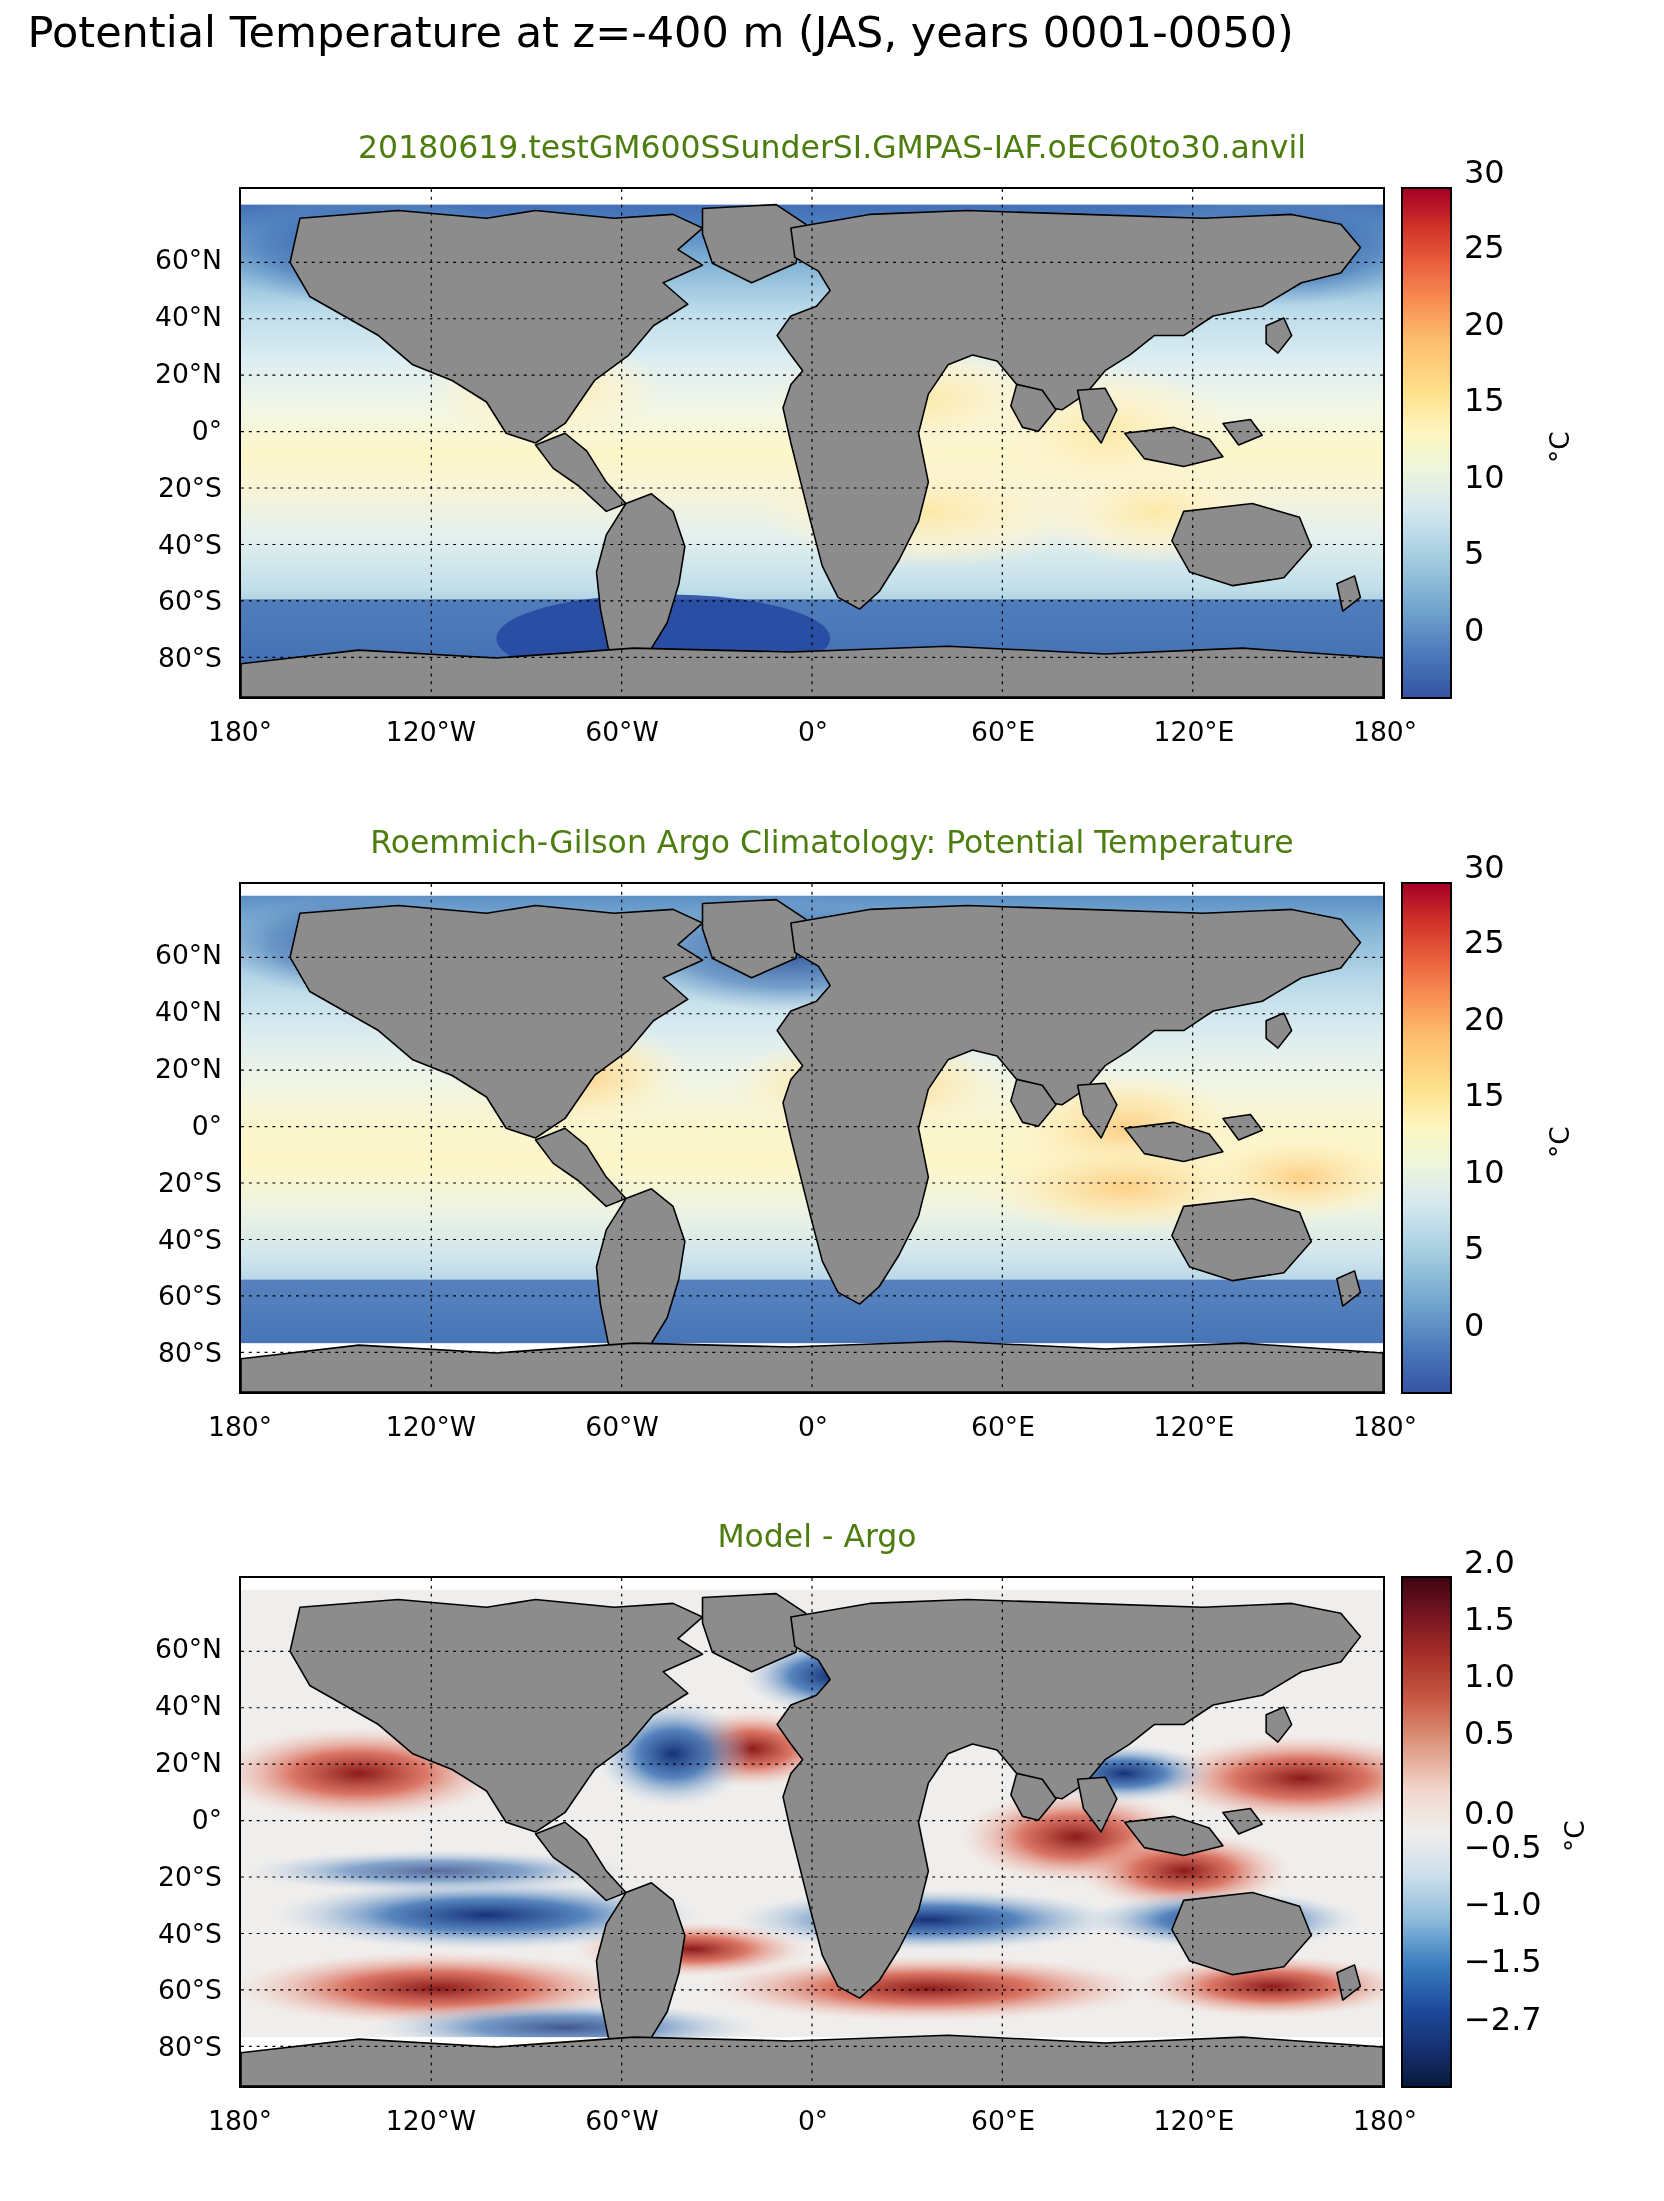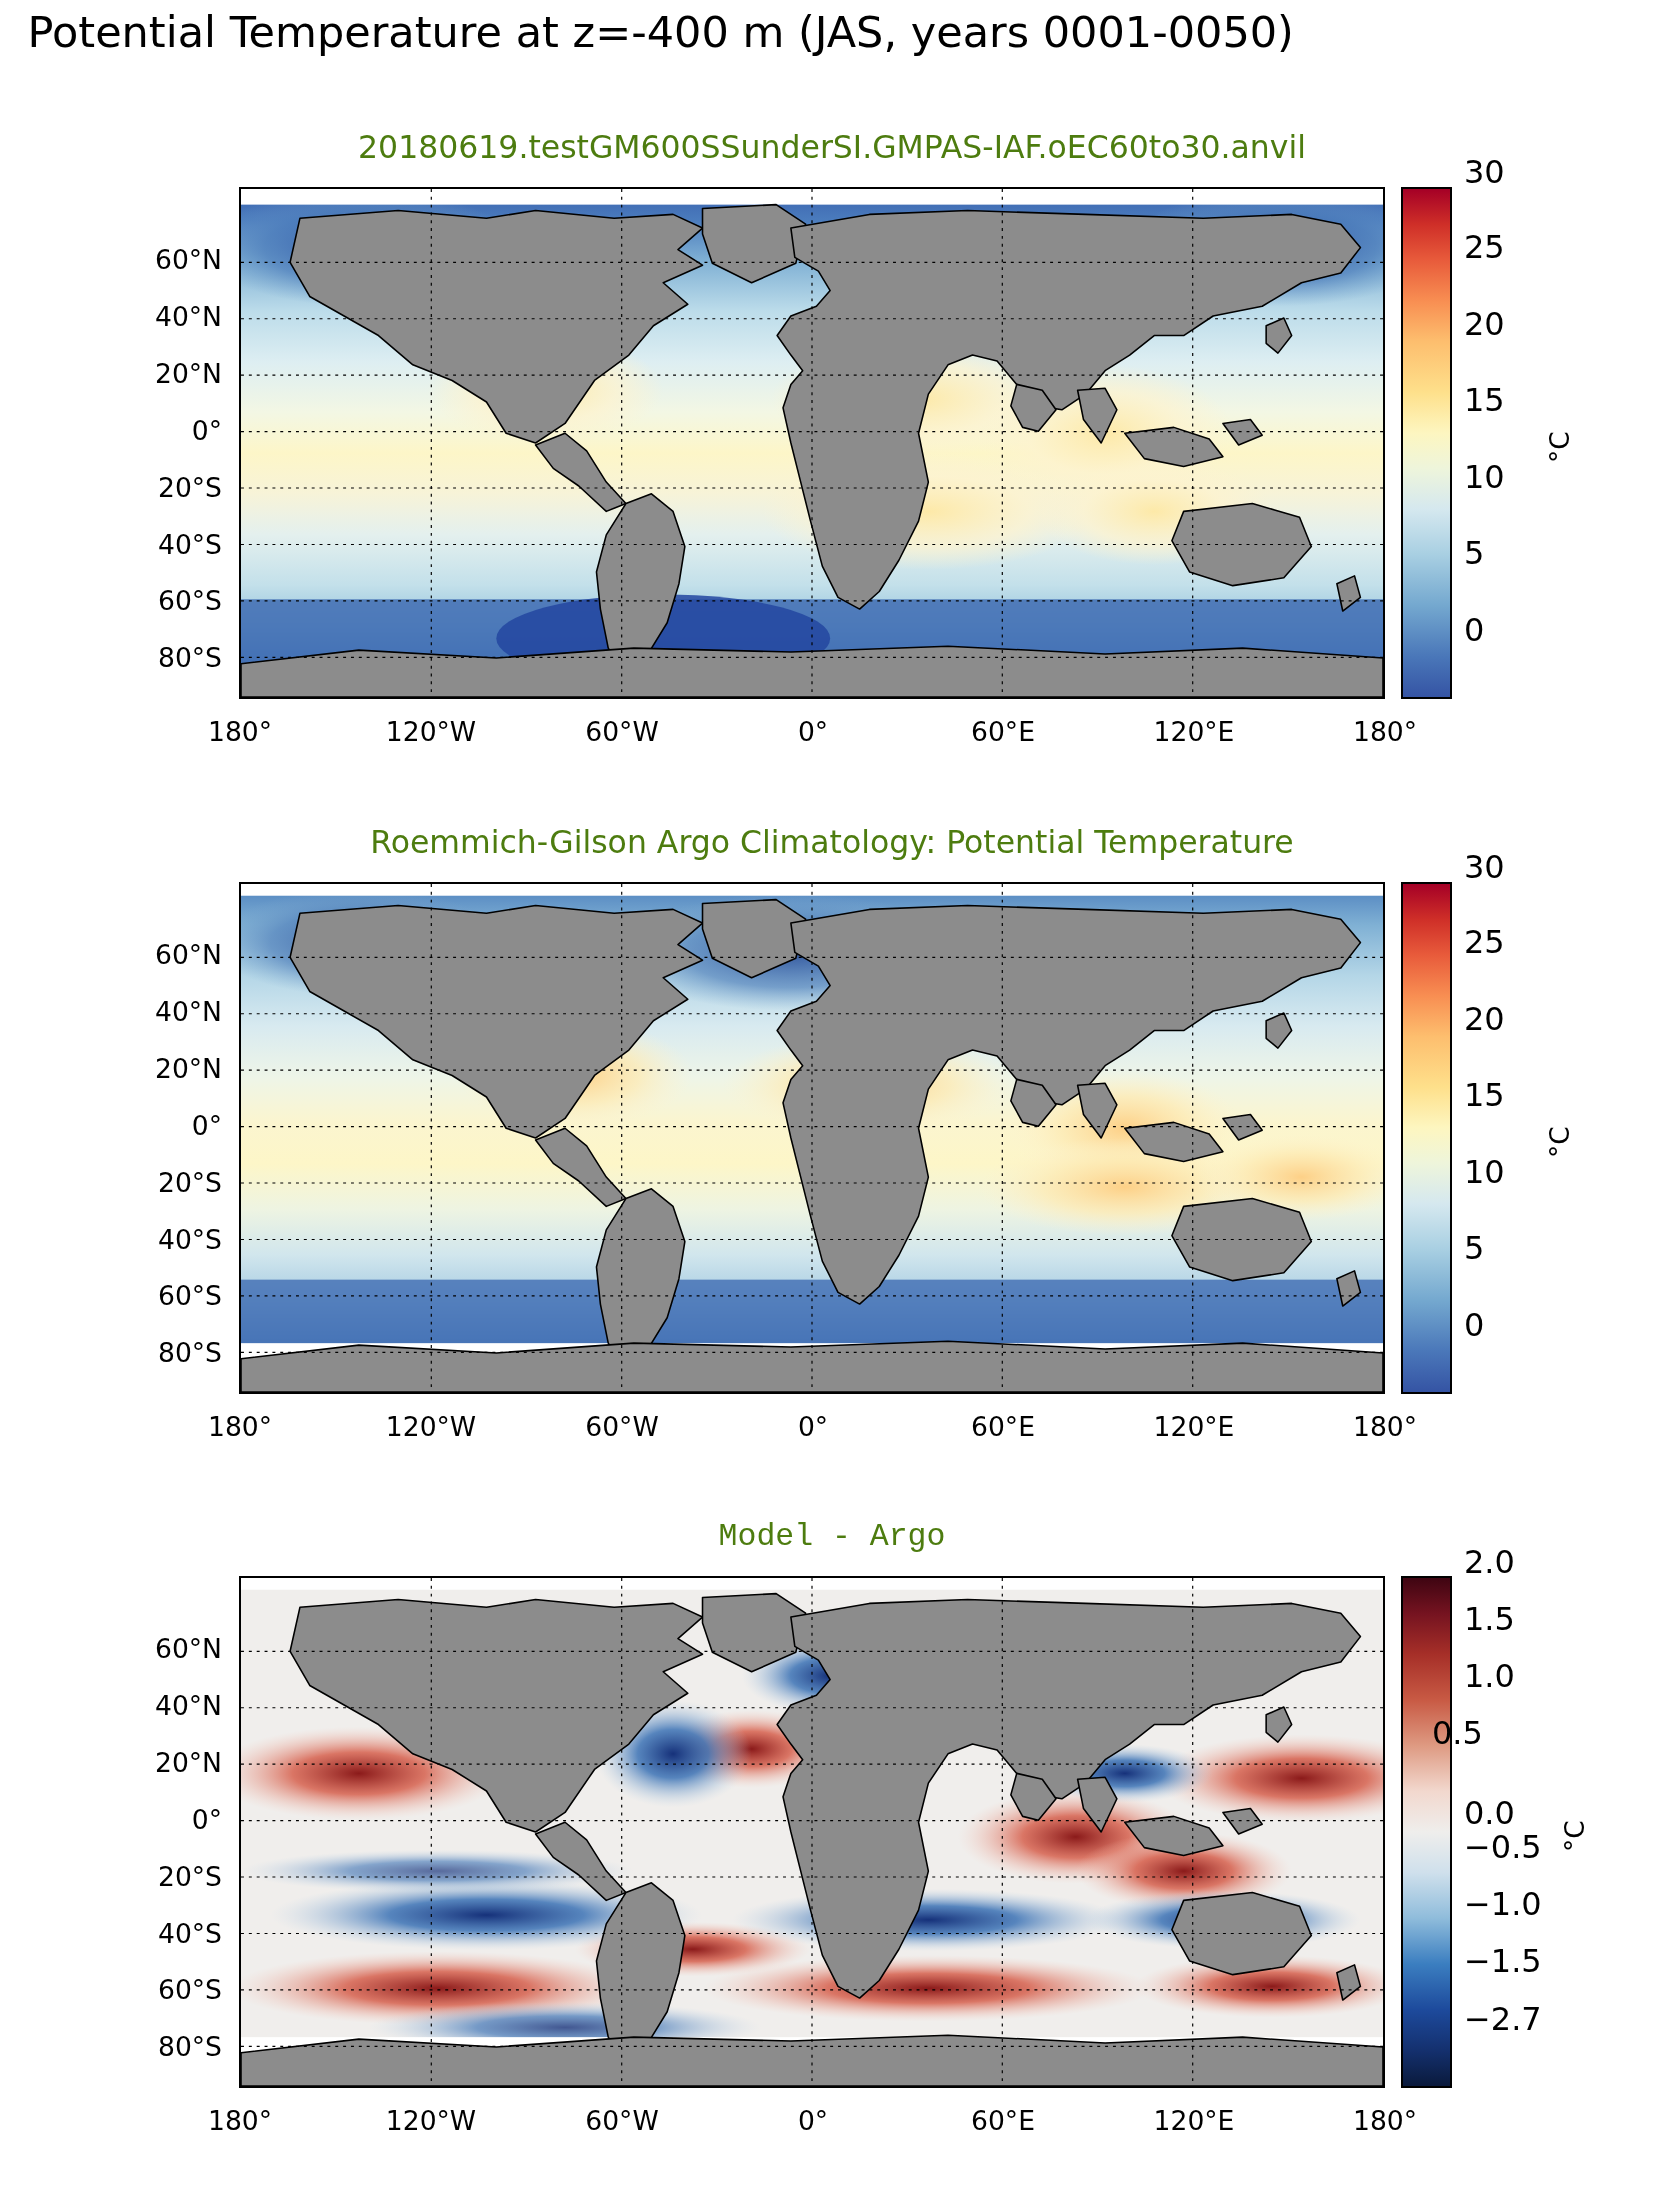--- a/index.html
+++ b/index.html
@@ -340,21 +340,21 @@
     <div class="cbar-tick-label" style="left:1464px; top:412px;">5</div>
     <div class="cbar-tick-label" style="left:1464px; top:336px;">10</div>
     <div class="cbar-tick-label" style="left:1464px; top:259px;">15</div>
     <div class="cbar-tick-label" style="left:1464px; top:183px;">20</div>
     <div class="cbar-tick-label" style="left:1464px; top:106px;">25</div>
     <div class="cbar-tick-label" style="left:1464px; top:30.5px;">30</div>
     <div class="cbar-unit" style="left:1547px; top:335px;">°C</div>
   </div>
 
   <div class="panel" style="top:1517px;">
-    <div class="panel-title" style="left:118px;font-family:Liberation Mono, monospace;">Model - Argo</div>
+    <div class="panel-title" style="left:103px;">Model - Argo</div>
 
     <div class="map-wrap">
       <svg class="map-canvas" viewBox="0 0 1163 520" preserveAspectRatio="none">
         <defs>
           <radialGradient id="warmC" cx="0.5" cy="0.5" r="0.5">
             <stop offset="0" stop-color="#8b1a1a"></stop>
             <stop offset="0.45" stop-color="#d6604d" stop-opacity="0.85"></stop>
             <stop offset="1" stop-color="#f4c9bc" stop-opacity="0"></stop>
           </radialGradient>
           <radialGradient id="coldC" cx="0.5" cy="0.5" r="0.5">
@@ -441,21 +441,21 @@
     <div class="cbar" style="left:1401px; top:59px; height:512px;
          background: linear-gradient(to top,
             #0a1a3c 0%, #14306e 7%, #1d4a9c 15%, #3b7ec0 24%,
             #8fbcdb 33%, #cfe0ec 42%, #efeeec 50%, #f2d8ce 58%,
             #de9a82 67%, #c85a44 76%, #a62f28 85%, #751320 93%, #3f0512 100%);"></div>
     <div class="cbar-tick-label" style="left:1464px; top:489px;">−2.7</div>
     <div class="cbar-tick-label" style="left:1464px; top:431px;">−1.5</div>
     <div class="cbar-tick-label" style="left:1464px; top:374px;">−1.0</div>
     <div class="cbar-tick-label" style="left:1464px; top:317px;">−0.5</div>
     <div class="cbar-tick-label" style="left:1464px; top:260px;margin-top:23px;">0.0</div>
-    <div class="cbar-tick-label" style="left:1432px; top:203px;">0.5</div>
+    <div class="cbar-tick-label" style="left:1464px; top:203px;">0.5</div>
     <div class="cbar-tick-label" style="left:1464px; top:146px;">1.0</div>
     <div class="cbar-tick-label" style="left:1464px; top:89px;">1.5</div>
     <div class="cbar-tick-label" style="left:1464px; top:31.5px;">2.0</div>
     <div class="cbar-unit" style="left:1562px; top:335px;">°C</div>
   </div>
 
 </div>
 
 
 </body></html>

